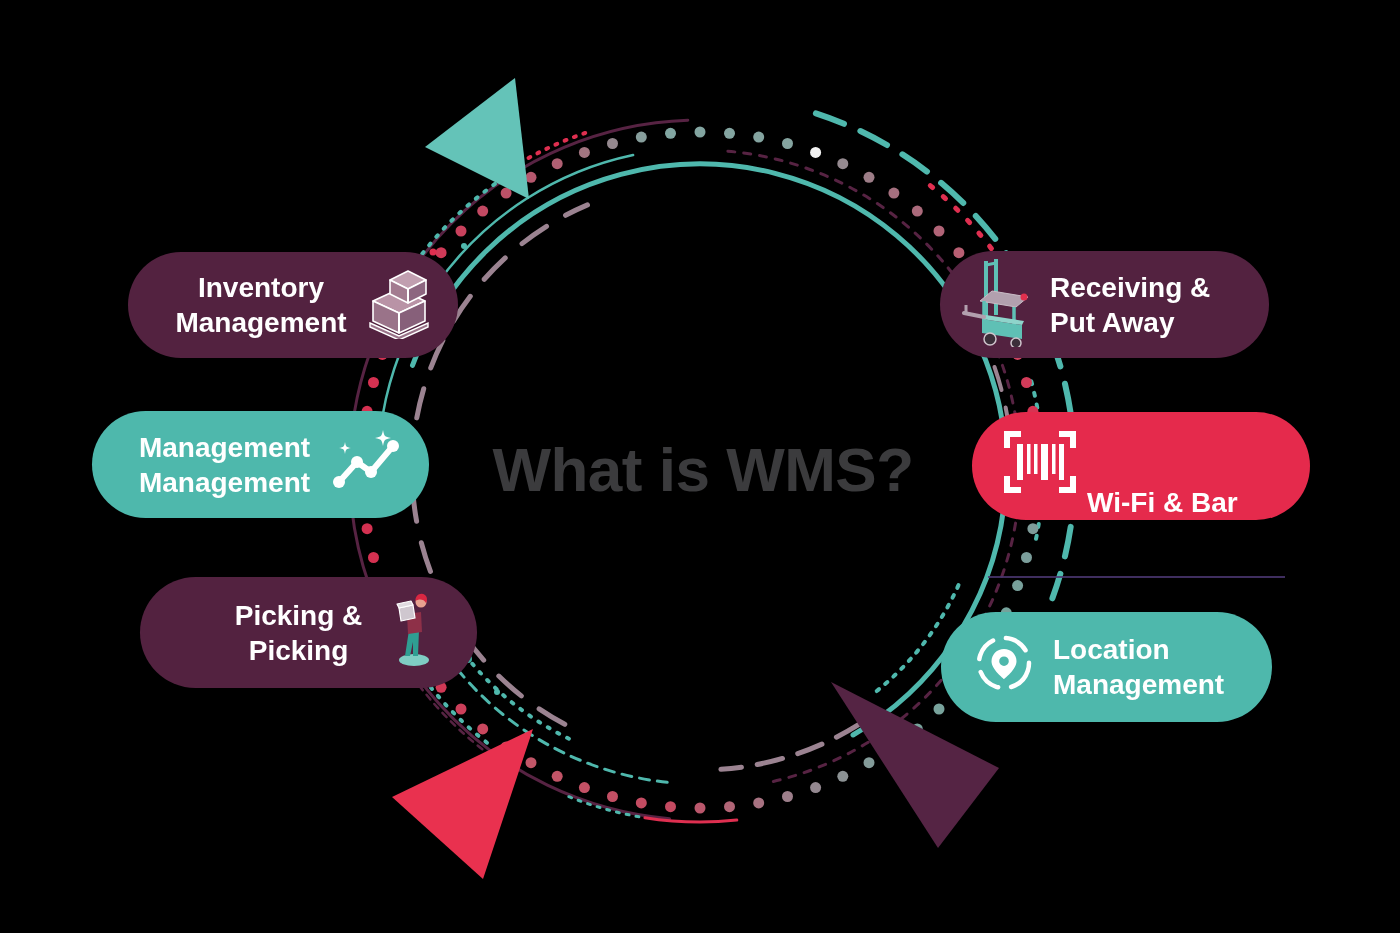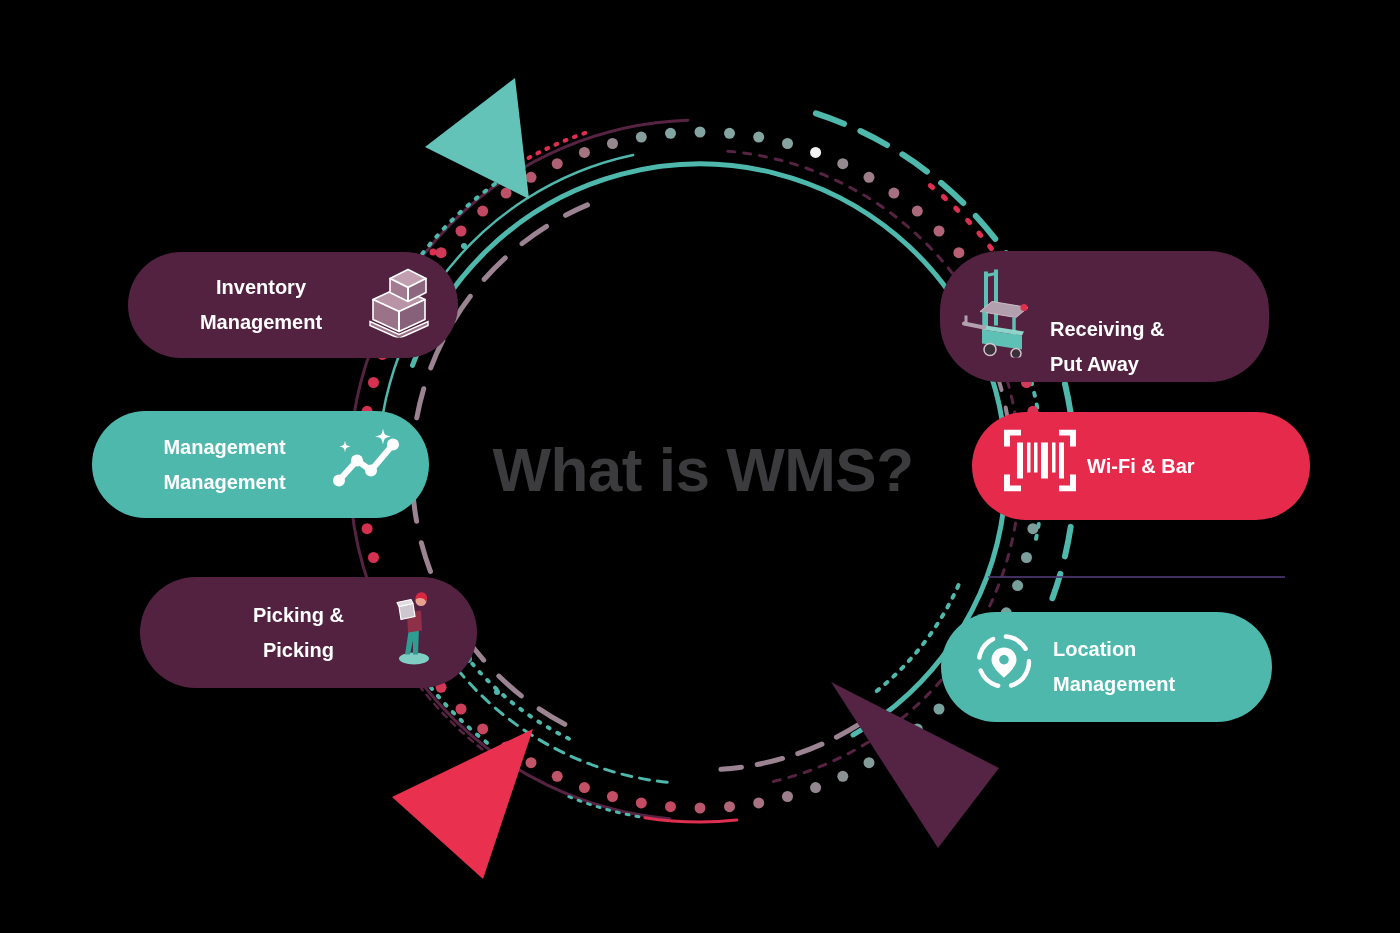--- a/index.html
+++ b/index.html
@@ -7,40 +7,40 @@
     position:relative;width:1400px;height:933px;overflow:hidden;
     background:#000;font-family:"Liberation Sans","DejaVu Sans",sans-serif;
   }
   #ring-svg{position:absolute;left:0;top:0;z-index:1;}
   .diagram-title{
     position:absolute;left:703px;top:469px;transform:translate(-50%,-50%);
     font-size:62px;font-weight:bold;letter-spacing:-0.5px;white-space:nowrap;z-index:2;
   }
   .pill{
     position:absolute;border-radius:60px;color:#fff;display:flex;align-items:center;
-    font-weight:bold;font-size:20px;line-height:35px;z-index:3;
+    font-weight:bold;font-size:28px;line-height:35px;z-index:3;
   }
   .pill .txt{flex:1;display:flex;flex-direction:column;}
   .pill.icon-right .txt{align-items:center;}
   .pill.icon-left  .txt{align-items:flex-start;}
   .pill .icon{position:absolute;top:50%;transform:translateY(-50%);}
   
   .pill-inventory{left:128px;top:252px;width:330px;height:106px;}
   .pill-inventory .txt{padding:0 88px 0 24px;}
   .pill-inventory .icon{right:22px;}
   .pill-reporting{left:92px;top:411px;width:337px;height:107px;}
   .pill-reporting .txt{padding:0 96px 0 24px;}
   .pill-reporting .icon{right:26px;}
   .pill-picking{left:140px;top:577px;width:337px;height:111px;}
   .pill-picking .txt{padding:0 60px 0 40px;}
   .pill-picking .icon{right:42px;}
-  .pill-receiving{left:940px;top:251px;width:329px;height:131px;align-items:flex-end;}
+  .pill-receiving{left:940px;top:251px;width:329px;height:107px;}
   .pill-receiving .txt{padding-left:110px;}
   .pill-receiving .icon{left:22px;}
-  .pill-wifi{left:972px;top:412px;width:338px;height:108px;}
+  .pill-wifi{left:972px;top:412px;width:338px;height:108px;align-items:flex-end;}
   .pill-wifi .txt{padding-left:115px;}
   .pill-wifi .icon{left:32px;}
   .pill-location{left:941px;top:576px;width:331px;height:110px;}
   .pill-location .txt{padding-left:112px;}
   .pill-location .icon{left:33px;}
   .over-line{
     position:absolute;left:988px;top:576px;width:297px;height:2px;
     background:#4a3670;opacity:.85;z-index:5;
   }
 </style>

